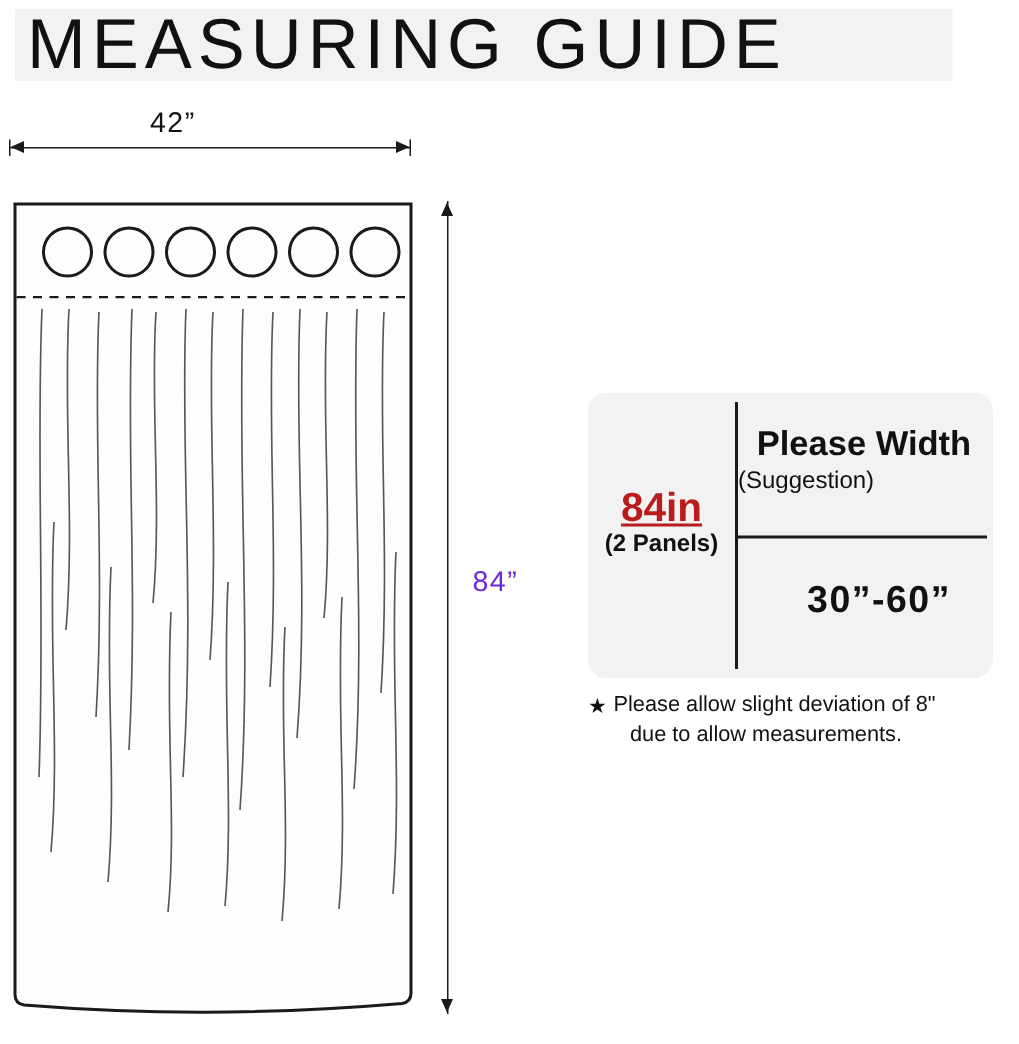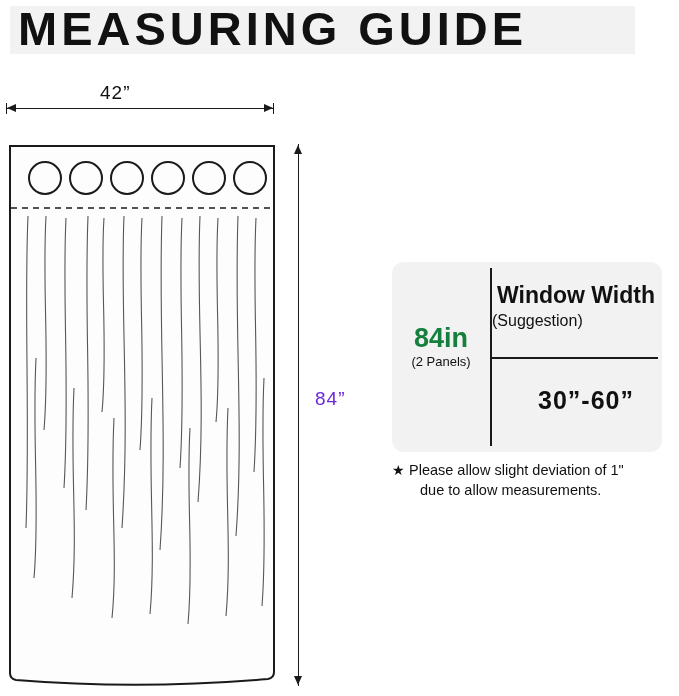--- a/index.html
+++ b/index.html
@@ -33,31 +33,31 @@
     background: #f2f2f2;
   }
   .title-text {
     position: absolute;
     left: 18px;
     top: 0px;
     width: 640px;
     height: 58px;
     line-height: 58px;
     font-size: 47px;
-    font-weight: bold;
+    font-weight: normal;
     letter-spacing: 4px;
     color: #111111;
     white-space: nowrap;
   }
 
   
   .curtain-area {
     position: absolute;
     left: 0;
-    top: 58px;
+    top: 48px;
     width: 340px;
     height: 634px;
     padding-left: 19px;
   }
 
   
   .dim-width {
     position: absolute;
     left: 6px;
     top: 50px;
@@ -165,27 +165,29 @@
   .panels-block {
     position: absolute;
     left: 0;
     top: 62px;
     width: 98px;
     text-align: center;
   }
   .panels-main {
     font-size: 27px;
     font-weight: bold;
-    color: #15803d;
+    color: #b91c1c;
     line-height: 1.05;
+    text-decoration: underline;
   }
   .panels-sub {
-    font-size: 13px;
+    font-size: 16px;
     color: #111111;
     margin-top: 2px;
+    font-weight: bold;
   }
   .ww-title {
     position: absolute;
     left: 100px;
     top: 20px;
     width: 168px;
     text-align: center;
     font-size: 23px;
     font-weight: bold;
     color: #111111;
@@ -306,22 +308,22 @@
 
 <div class="info-card">
   <div class="card-vline"></div>
   <div class="card-hline"></div>
 
   <div class="panels-block">
     <div class="panels-main">84in</div>
     <div class="panels-sub">(2 Panels)</div>
   </div>
 
-  <div class="ww-title">Window Width</div>
+  <div class="ww-title">Please Width</div>
   <div class="ww-sub">(Suggestion)</div>
   <div class="ww-value">30”-60”</div>
 </div>
 
 <div class="note">
   <span class="star">★</span>
-  <span class="note-l1">Please allow slight deviation of 1"</span>
+  <span class="note-l1">Please allow slight deviation of 8"</span>
   <span class="note-l2">due to allow measurements.</span>
 </div>
 
 </body></html>

